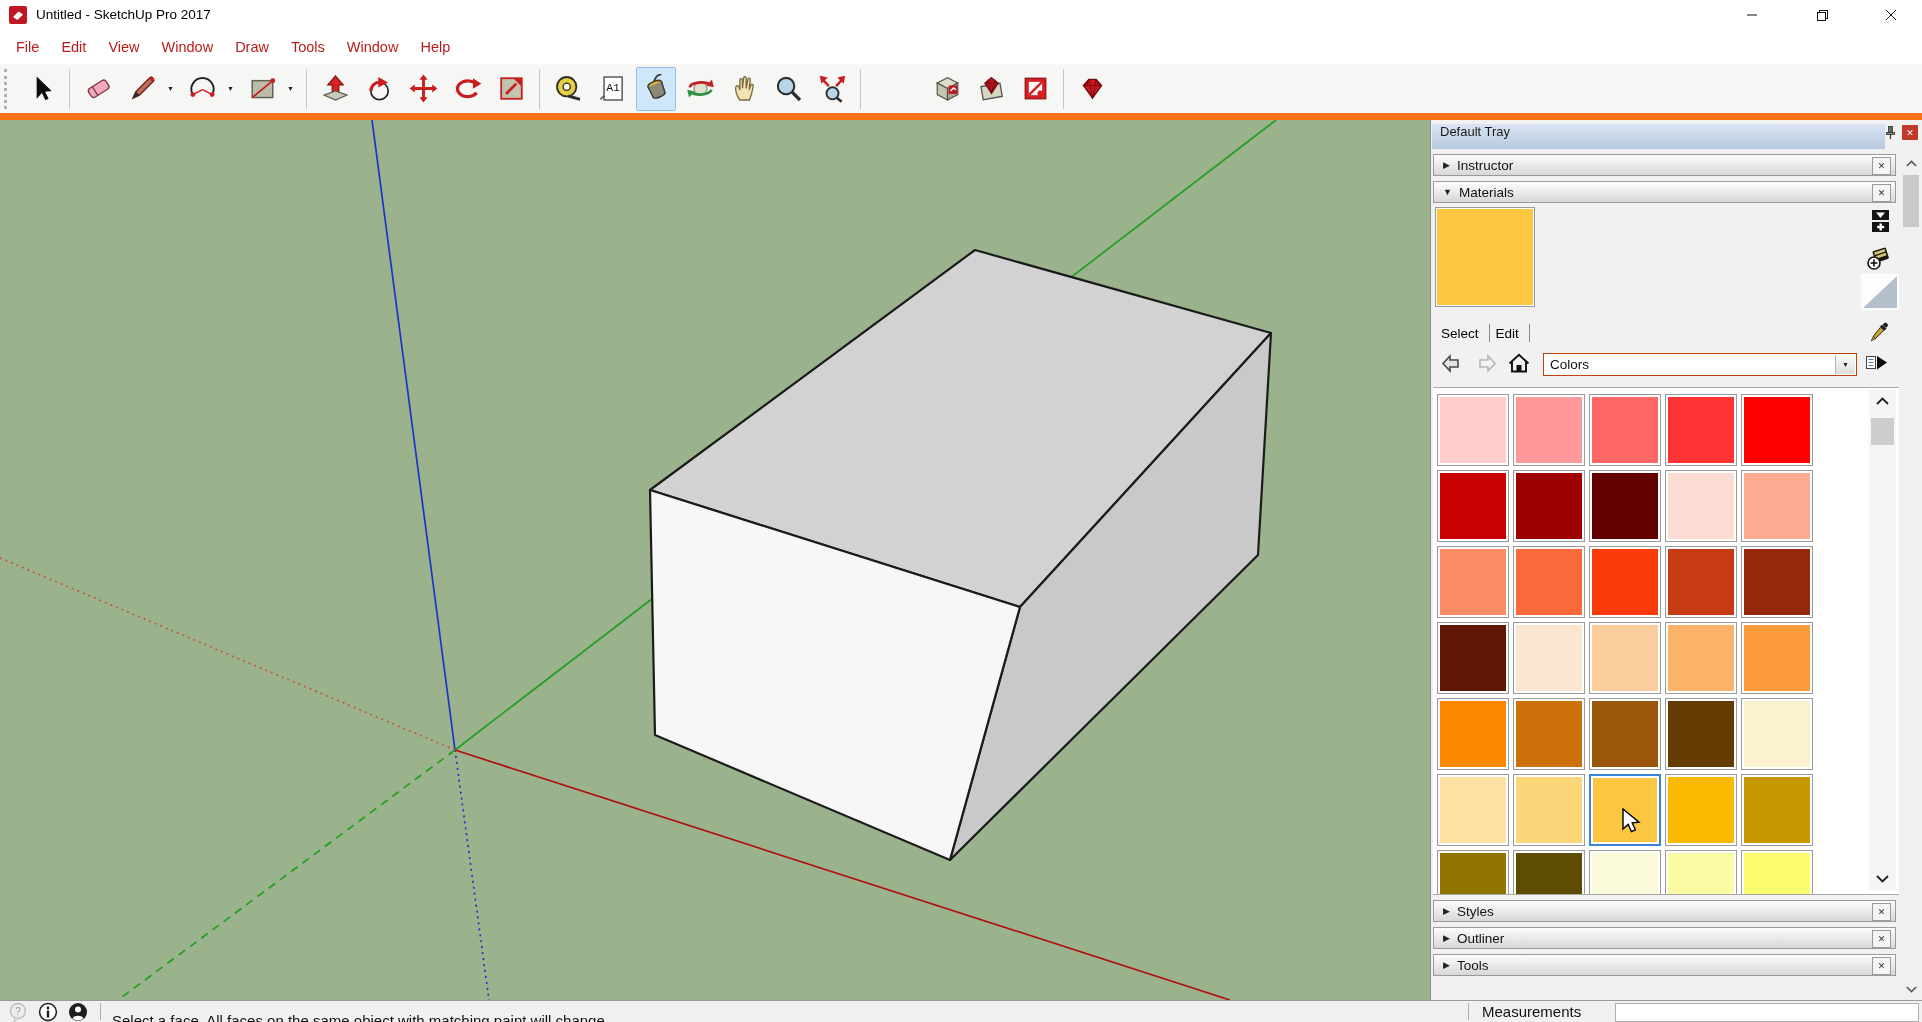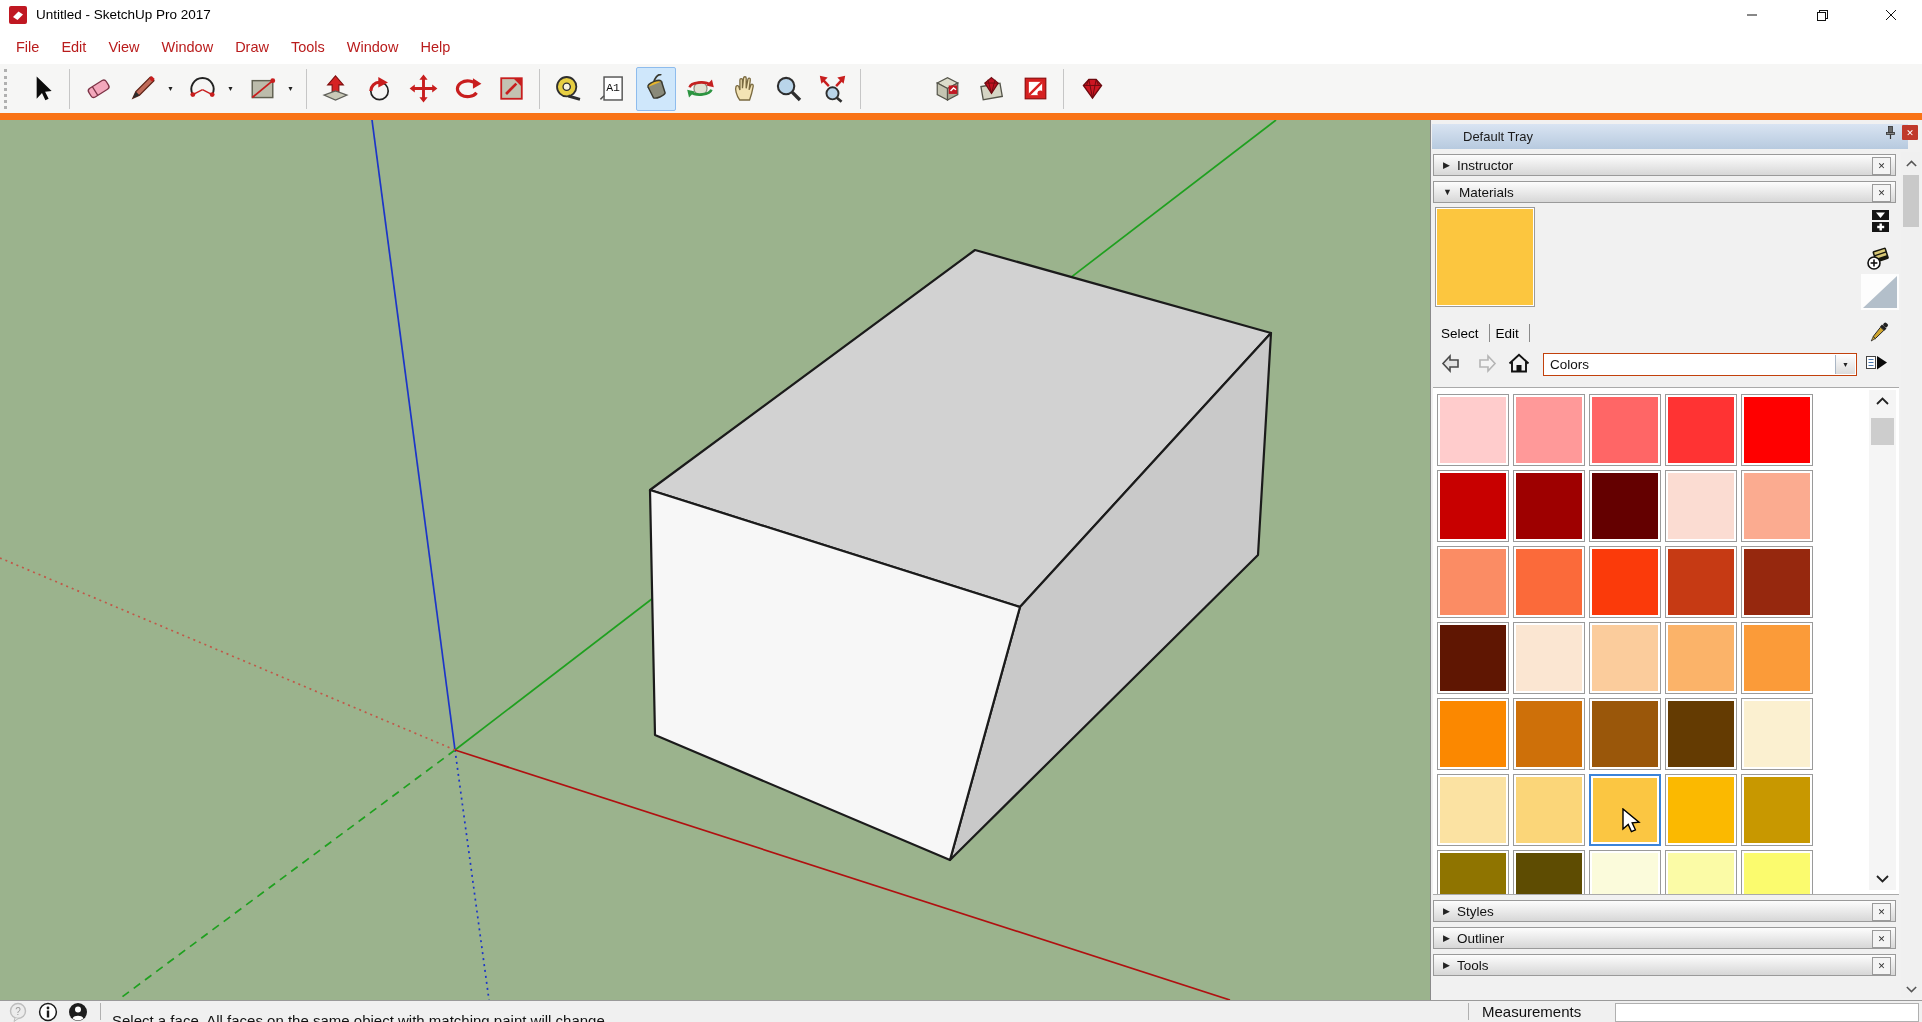--- a/index.html
+++ b/index.html
@@ -23,21 +23,21 @@
   .tool{width:38px;height:42px;display:flex;align-items:center;justify-content:center;border:1px solid transparent;border-radius:2px;margin:0 2px;}
   .tool.active{background:#cfe7fb;border:1px solid #8ebced;}
   .tool svg{width:29px;height:29px;}
   .dd{width:13px;height:42px;display:flex;align-items:center;justify-content:center;font-size:7px;color:#222;margin-right:3px;}
   .tsep{width:1px;height:40px;background:#c6c6c6;margin:0 6px;}
   .tgap{width:58px;height:1px;}
   
   #viewport{position:absolute;left:0;top:120px;width:1430px;height:880px;overflow:hidden;}
   
   #tray{position:absolute;left:1430px;top:120px;width:492px;height:880px;background:#f1f1f1;border-left:1px solid #8a8a8a;box-sizing:border-box;}
-  #tray-header{position:absolute;left:1px;top:4px;width:453px;height:25px;background:linear-gradient(#d9e4f2,#b7cadf);display:flex;align-items:center;padding-left:23px;}
+  #tray-header{position:absolute;left:1px;top:4px;width:453px;height:25px;background:linear-gradient(#d9e4f2,#b7cadf);display:flex;}
   #tray-title{font-size:13px;color:#1b1b1b;padding-left:8px;}
   #tray-pin{position:absolute;left:452px;top:5px;width:15px;height:15px;}
   #tray-close{position:absolute;left:471px;top:5px;width:16px;height:15px;background:#c0392b;color:#fff;font-size:9px;display:flex;align-items:center;justify-content:center;border-radius:1px;}
   .panel-bar{position:absolute;left:2px;width:463px;height:22px;background:linear-gradient(#fdfdfd,#d7d7d7);border:1px solid #9a9a9a;box-sizing:border-box;display:flex;align-items:center;}
   .panel-arrow{font-size:9px;color:#222;padding:0 7px 0 9px;}
   .panel-label{font-size:13.5px;color:#111;}
   .panel-close{position:absolute;right:4px;top:2px;width:17px;height:16px;border:1px solid #9a9a9a;background:#f4f4f4;color:#333;font-size:9px;display:flex;align-items:center;justify-content:center;}
   #bar-instructor{top:34px;} #bar-materials{top:61px;}
   #bar-styles{top:780px;} #bar-outliner{top:807px;} #bar-layers{top:834px;}
   #mat-preview{position:absolute;left:4px;top:87px;width:98px;height:98px;border:1px solid #9a9a9a;box-shadow:inset 0 0 0 1px #fff;}

